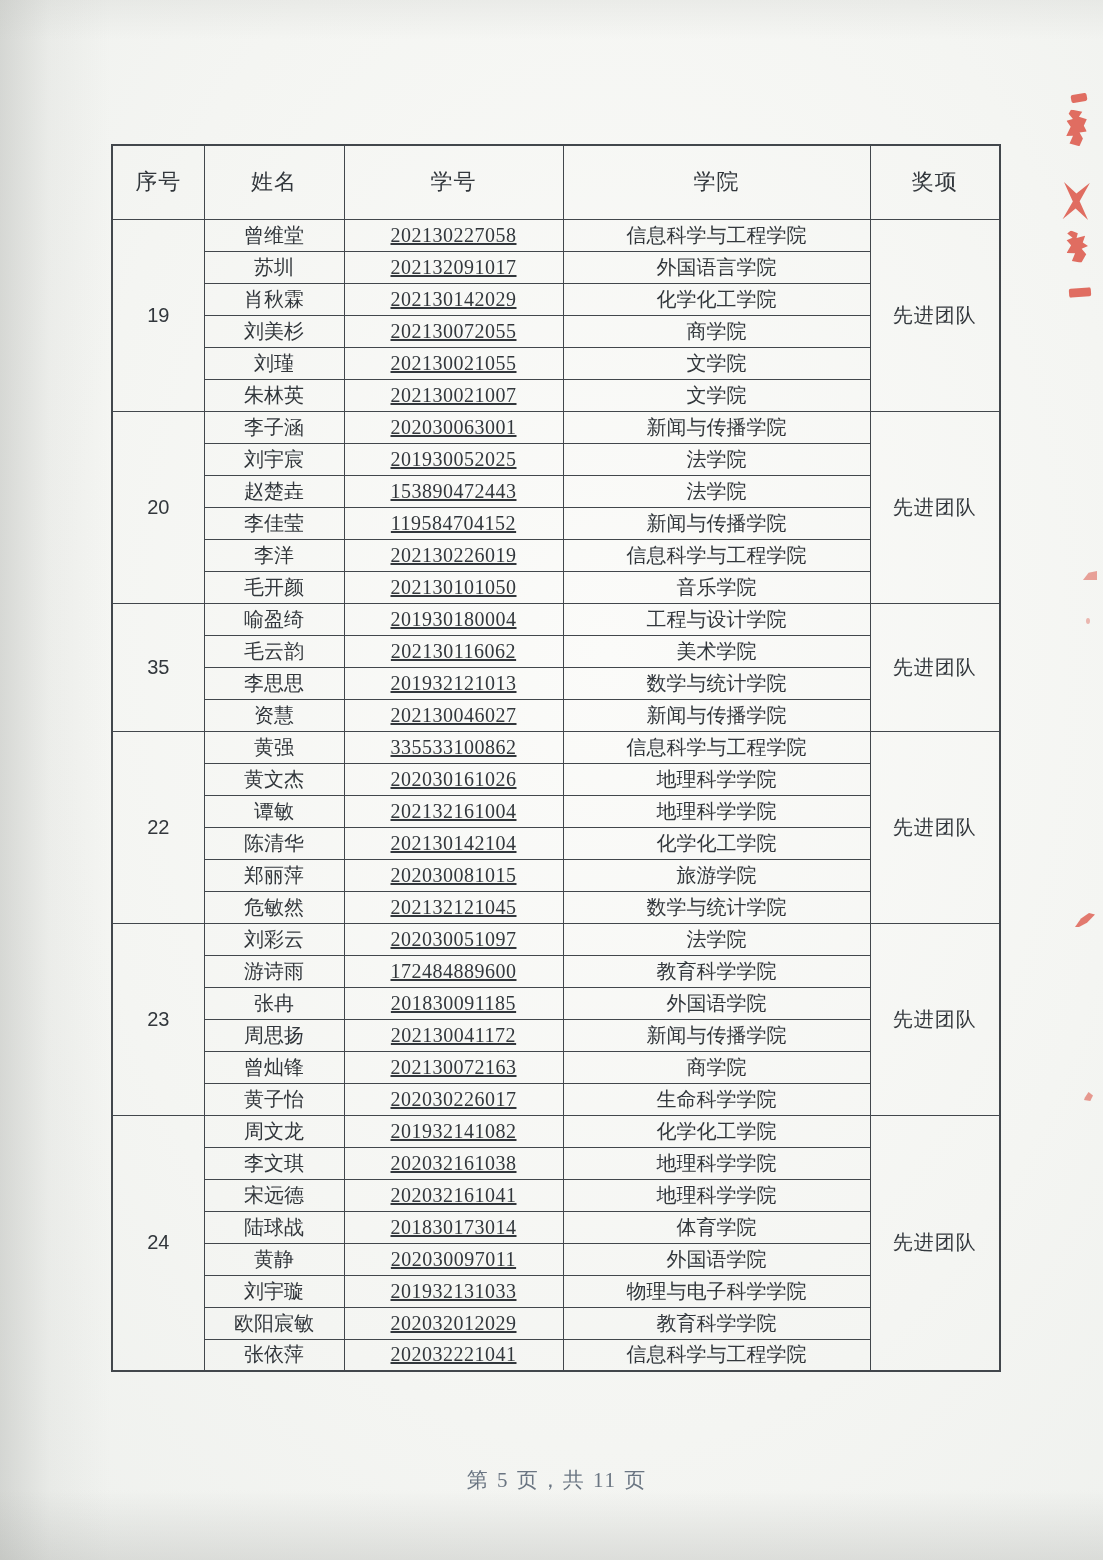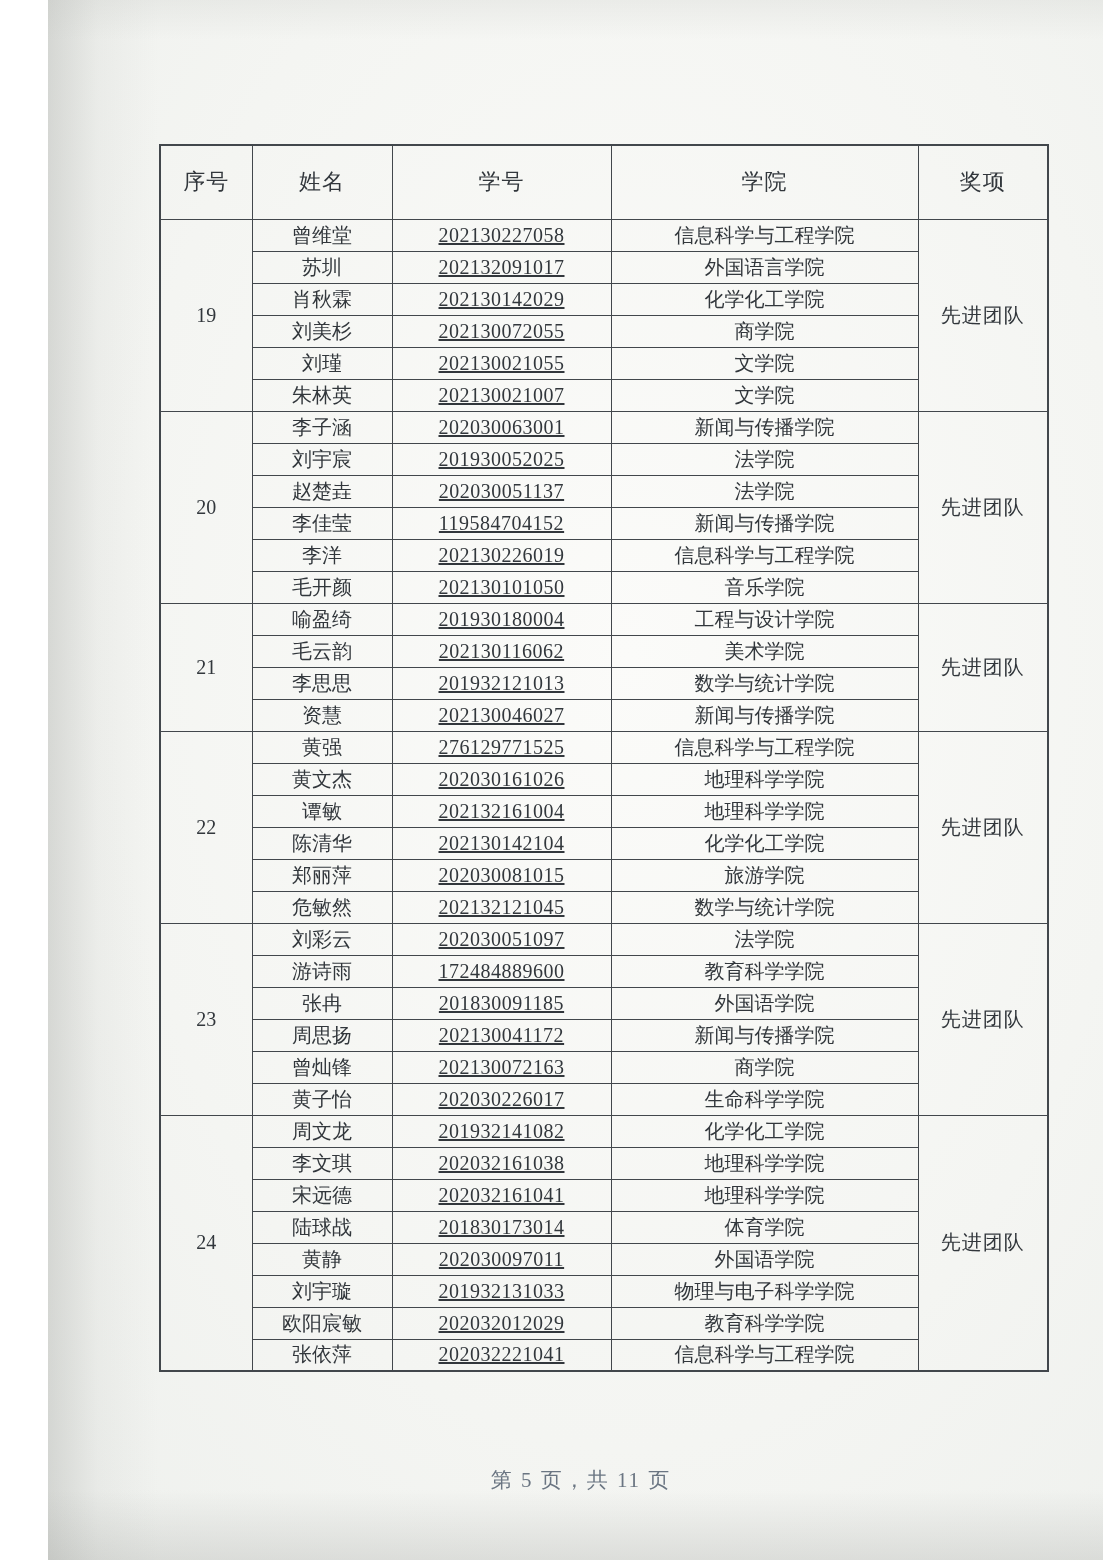--- a/index.html
+++ b/index.html
@@ -15,21 +15,20 @@
     width:1103px;height:1560px;
     font-family:"Liberation Serif","DejaVu Serif",serif;
     background:#ffffff;
     position:relative;
     overflow:hidden;
   }
   .page{
     position:absolute;inset:0;
     background:
       radial-gradient(ellipse at 55% 42%, #fbfbf9 0%, #f4f5f2 62%, #eef0ed 100%);
-    margin-left: 48px;
   }
   
   .edge-left{
     position:absolute;left:0;top:0;bottom:0;width:110px;
     background:linear-gradient(to right, rgba(168,170,166,0.38), rgba(168,170,166,0.10) 45%, rgba(168,170,166,0) 100%);
     pointer-events:none;
   }
   .edge-bottom{
     position:absolute;left:0;right:0;bottom:0;height:70px;
     background:linear-gradient(to top, rgba(168,170,166,0.30), rgba(168,170,166,0) 100%);
@@ -64,21 +63,21 @@
   table.grid{border:2.5px solid var(--border);}
   table.grid thead th{
     height:74px;
     font-size:22px;
     letter-spacing:1px;
   }
   table.grid tbody td{
     height:32px;
     font-size:20px;
   }
-  td.cell-no{font-size:18px;font-family:Liberation Serif, serif;}
+  td.cell-no{font-size:18px;font-family:Liberation Sans, sans-serif;}
   td.cell-id{font-size:20px;letter-spacing:0.5px;text-decoration:underline;}
   td.cell-college{font-size:19px;}
   td.cell-award{font-size:20px;letter-spacing:1px;}
 
   
   .footer{
     position:absolute;left:0;right:0;top:1466px;
     text-align:center;
     font-size:21px;
     color:var(--footer);
@@ -179,40 +178,40 @@
           <td class="cell-college">新闻与传播学院</td>
           <td class="cell-award" rowspan="6">先进团队</td>
         </tr>
         <tr>
           <td class="cell-name">刘宇宸</td>
           <td class="cell-id">201930052025</td>
           <td class="cell-college">法学院</td>
         </tr>
         <tr>
           <td class="cell-name">赵楚垚</td>
-          <td class="cell-id">202030051137</td>
+          <td class="cell-id">153890472443</td>
           <td class="cell-college">法学院</td>
         </tr>
         <tr>
           <td class="cell-name">李佳莹</td>
           <td class="cell-id">119584704152</td>
           <td class="cell-college">新闻与传播学院</td>
         </tr>
         <tr>
           <td class="cell-name">李洋</td>
           <td class="cell-id">202130226019</td>
           <td class="cell-college">信息科学与工程学院</td>
         </tr>
         <tr>
           <td class="cell-name">毛开颜</td>
           <td class="cell-id">202130101050</td>
           <td class="cell-college">音乐学院</td>
         </tr>
         <tr>
-          <td class="cell-no" rowspan="4">21</td>
+          <td class="cell-no" rowspan="4">35</td>
           <td class="cell-name">喻盈绮</td>
           <td class="cell-id">201930180004</td>
           <td class="cell-college">工程与设计学院</td>
           <td class="cell-award" rowspan="4">先进团队</td>
         </tr>
         <tr>
           <td class="cell-name">毛云韵</td>
           <td class="cell-id">202130116062</td>
           <td class="cell-college">美术学院</td>
         </tr>
@@ -222,21 +221,21 @@
           <td class="cell-college">数学与统计学院</td>
         </tr>
         <tr>
           <td class="cell-name">资慧</td>
           <td class="cell-id">202130046027</td>
           <td class="cell-college">新闻与传播学院</td>
         </tr>
         <tr>
           <td class="cell-no" rowspan="6">22</td>
           <td class="cell-name">黄强</td>
-          <td class="cell-id">276129771525</td>
+          <td class="cell-id">335533100862</td>
           <td class="cell-college">信息科学与工程学院</td>
           <td class="cell-award" rowspan="6">先进团队</td>
         </tr>
         <tr>
           <td class="cell-name">黄文杰</td>
           <td class="cell-id">202030161026</td>
           <td class="cell-college">地理科学学院</td>
         </tr>
         <tr>
           <td class="cell-name">谭敏</td>

